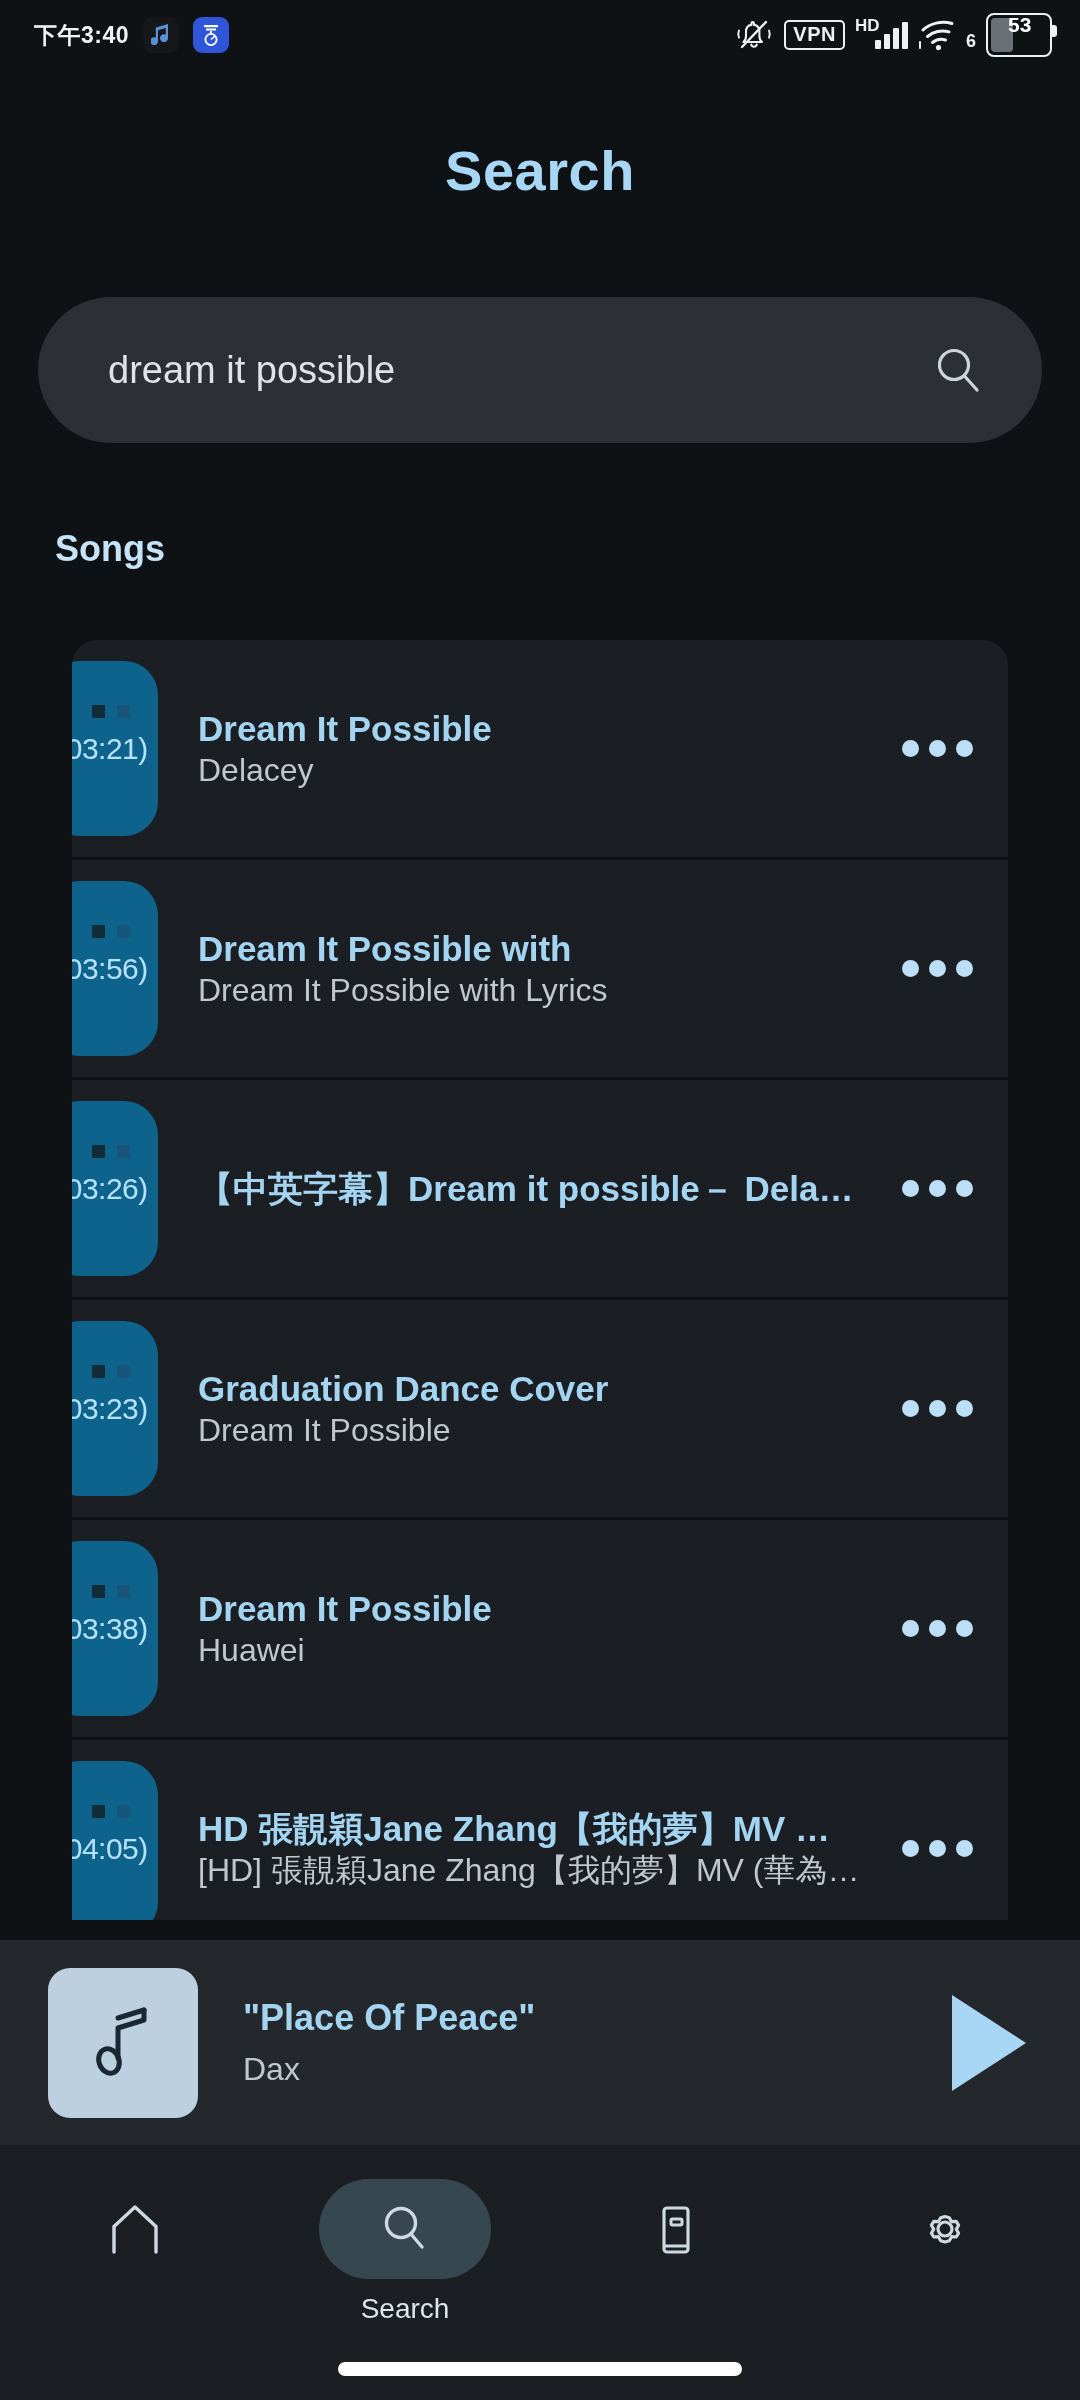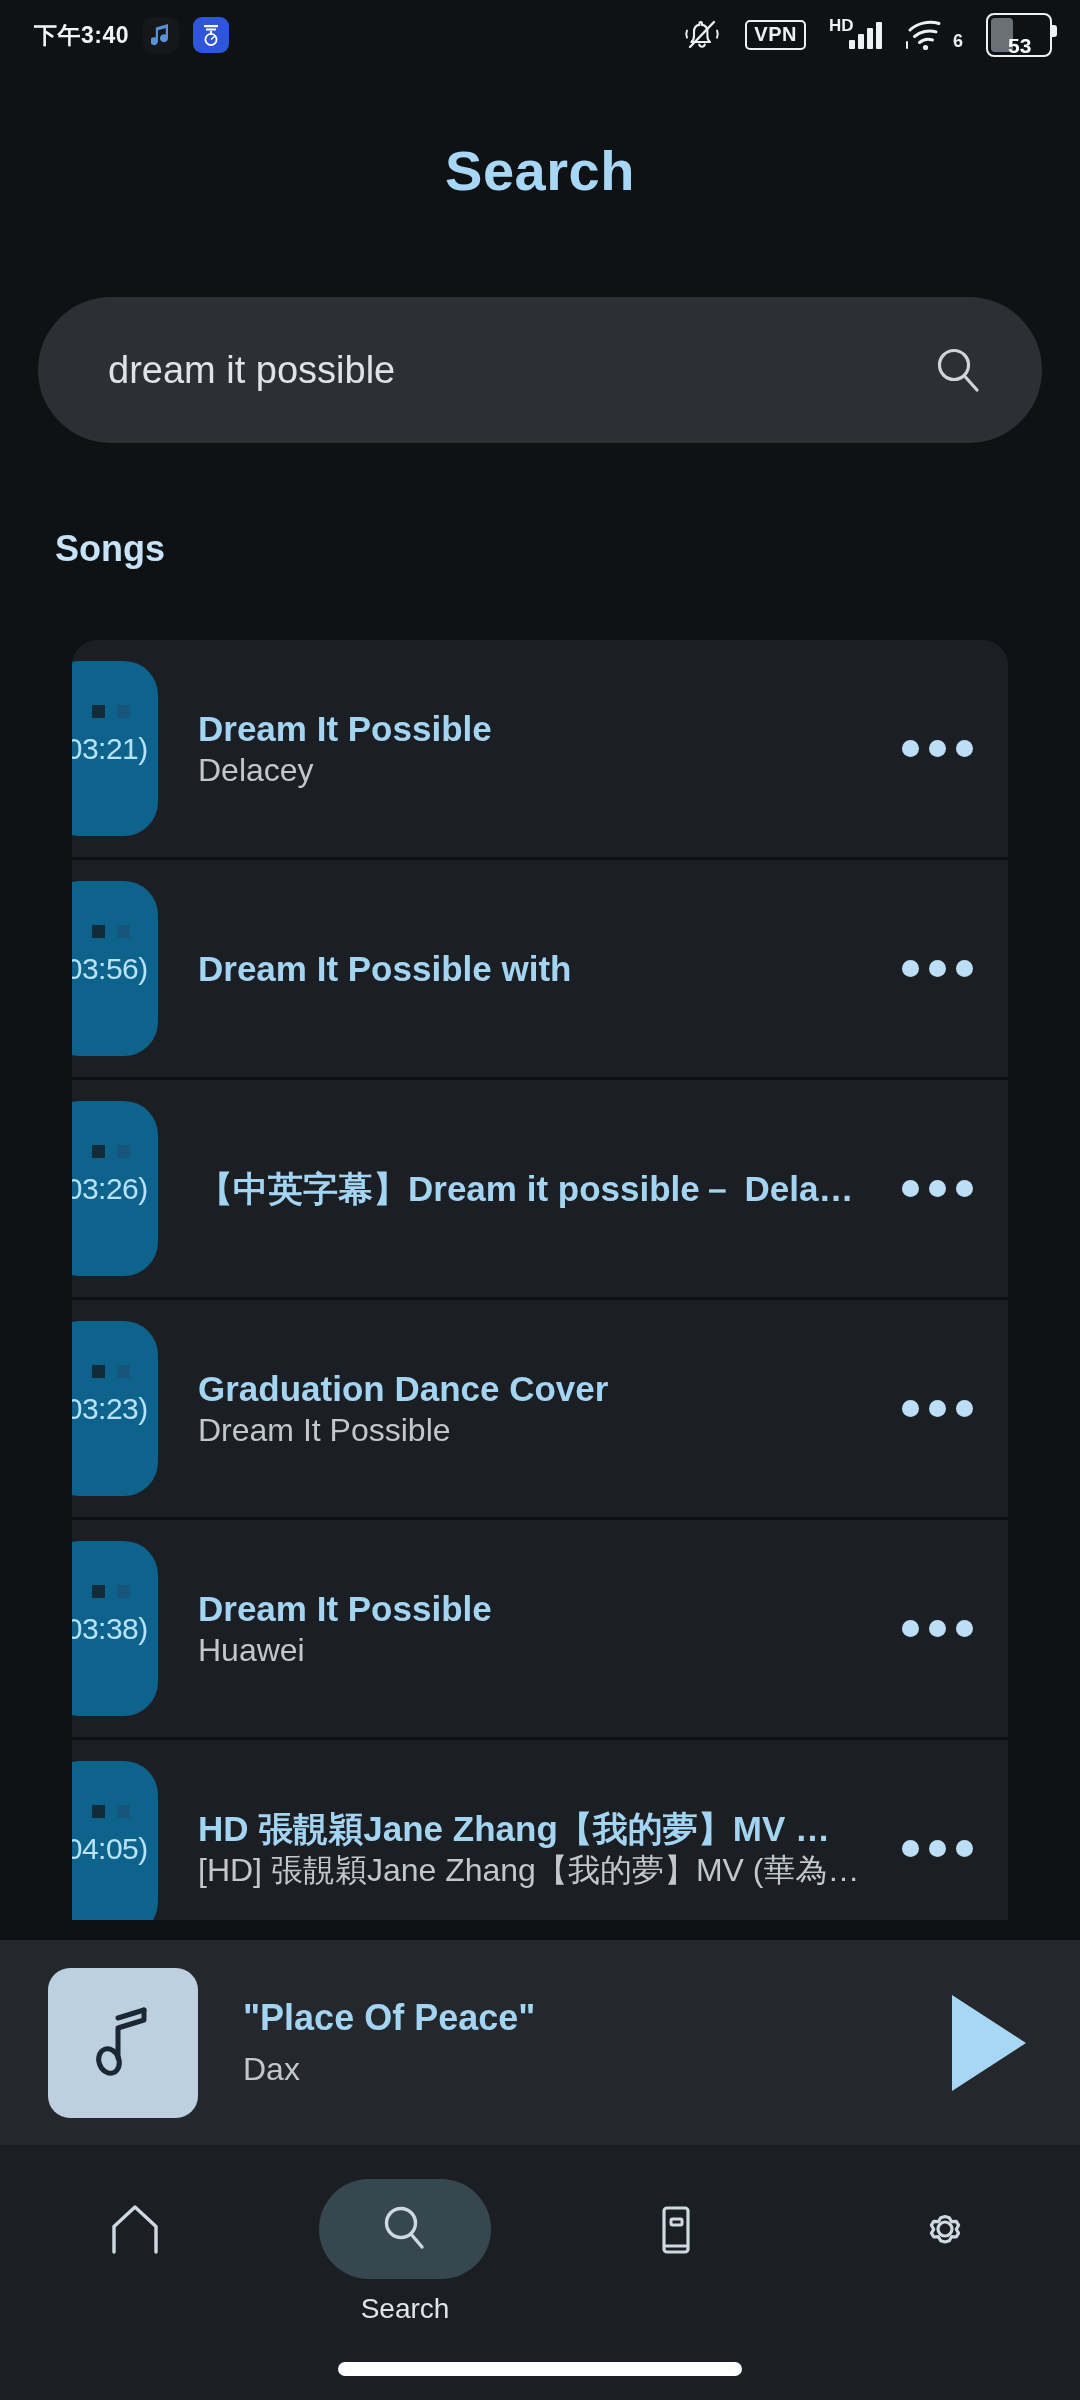--- a/index.html
+++ b/index.html
@@ -19,36 +19,36 @@
   }
   .sb-left{ display:flex; align-items:center; gap:14px; }
   .sb-clock{ color:#f2f4f6; font-size:23px; font-weight:700; letter-spacing:.5px; }
   .sb-appicon{
     width:36px; height:36px; border-radius:9px;
     display:flex; align-items:center; justify-content:center;
     font-size:22px; line-height:1;
   }
   .sb-appicon.note{ background:#15171b; color:#5b8fd6; }
   .sb-appicon.blue{ background:#2f56d9; color:#ffffff; font-size:20px; }
-  .sb-right{ display:flex; align-items:center; gap:23px; }
+  .sb-right{ display:flex; align-items:center; gap:10px; }
   .sb-ico{ color:#eef1f4; display:flex; align-items:center; }
   .vpn-box{
     border:2.5px solid #eef1f4; border-radius:5px;
     font-size:20px; font-weight:700; color:#eef1f4;
     padding:1px 7px 2px; letter-spacing:.5px; line-height:1.15;
   }
   .hd-wrap{ position:relative; display:flex; align-items:center; }
   .hd-txt{ font-size:17px; font-weight:700; color:#eef1f4; position:absolute; top:-6px; left:0; }
   .bars{ display:flex; align-items:flex-end; gap:3px; margin-left:20px; }
   .bars i{ display:block; width:6px; background:#eef1f4; border-radius:1px; }
   .wifi-wrap{ position:relative; display:flex; align-items:flex-end; }
   .wifi6{ font-size:18px; font-weight:700; color:#eef1f4; margin-left:2px; align-self:flex-end; }
   .batt{
     width:66px; height:32px; border:2.5px solid #eef1f4; border-radius:8px;
-    position:relative; display:flex; align-items:flex-start; padding:20px;
+    position:relative; display:flex; align-items:flex-end; padding:20px;
   }
   .batt::after{
     content:""; position:absolute; right:-7px; top:10px;
     width:5px; height:12px; background:#eef1f4; border-radius:0 3px 3px 0;
   }
   .batt-fill{ position:absolute; left:3px; top:3px; bottom:3px; width:22px; background:#6b7077; border-radius:4px; }
   .batt-num{
     position:relative; z-index:2; width:100%; text-align:center;
     font-size:21px; font-weight:700; color:#ffffff; line-height:1;
   }
@@ -247,20 +247,21 @@
       <div class="row">
         <div class="thumb">
           <span class="glitch">
             <i></i>
             <i></i>
           </span>
           <span class="dur">(03:56)</span>
         </div>
         <div class="meta">
           <div class="song-title">Dream It Possible with</div>
+          <div class="song-sub">Dream It Possible with Lyrics</div>
         </div>
         <div class="dots">
           <i></i>
           <i></i>
           <i></i>
         </div>
       </div>
       <div class="row">
         <div class="thumb">
           <span class="glitch">

